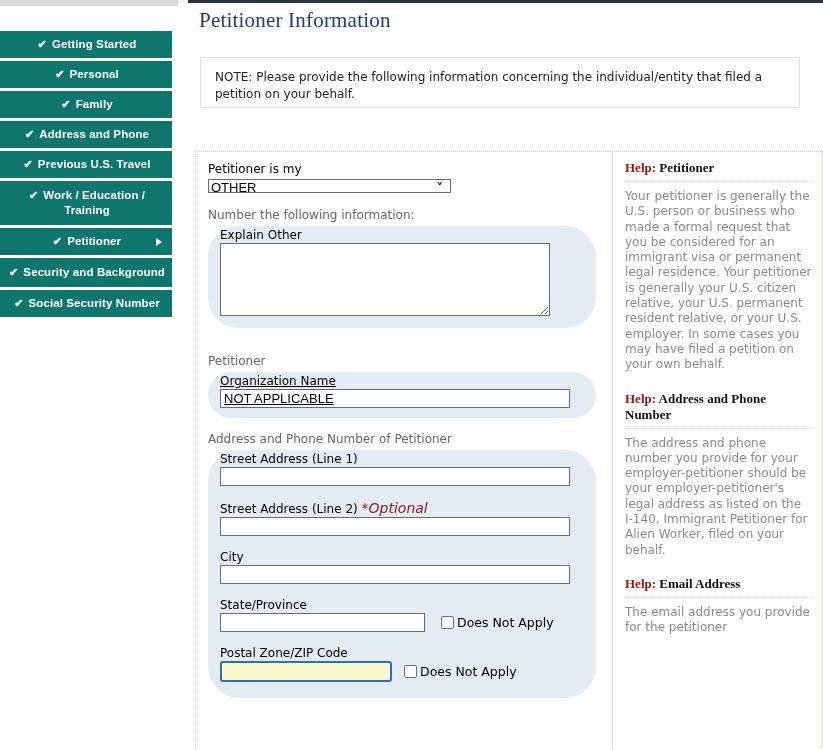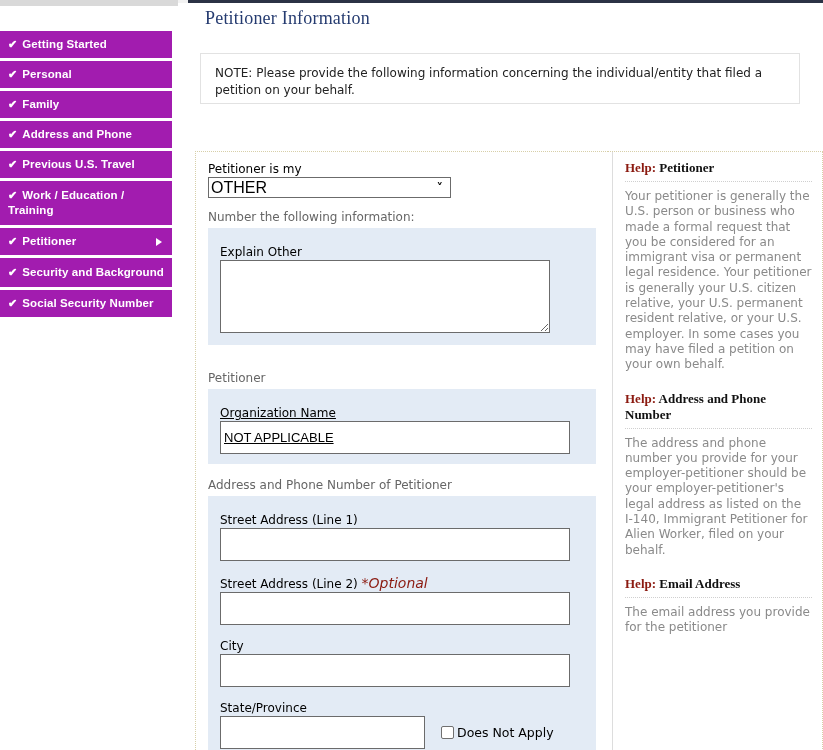--- a/index.html
+++ b/index.html
@@ -24,31 +24,32 @@
   .top-left-gray2 {
     position: absolute; top: 0; left: 178px; width: 10px; height: 3px;
     background: #f2f2f2;
   }
 
   
   .nav {
     position: absolute; left: 0; top: 31px; width: 172px;
   }
   .nav-item {
-    background: #a21caf;
+    background: #0f766e;
     color: #ffffff;
     font-weight: bold;
     font-size: 11.5px;
     font-family: "Liberation Sans", sans-serif;
     padding: 6px 6px 6px 8px;
     margin-bottom: 3px;
     line-height: 15px;
     position: relative;
     min-height: 23px;
     letter-spacing: 0.1px;
+    text-align: center;
   }
   .nav-item .chk {
     color: #ffffff;
     font-size: 11px;
     margin-right: 5px;
     display: inline-block;
   }
   .nav-item .label { display: inline; vertical-align: top; }
   .nav-item.two-line { padding-top: 7px; padding-bottom: 7px; }
   .nav-arrow {
@@ -61,23 +62,23 @@
   }
 
   
   .content {
     position: absolute; left: 188px; top: 3px;
     width: 635px; height: 747px;
     background: #ffffff;
   }
   .page-title {
     font-family: "Liberation Serif", "DejaVu Serif", serif;
-    font-size: 18px;
+    font-size: 21px;
     color: #253b70;
-    margin: 5px 0 0 17px;
+    margin: 5px 0 0 11px;
     font-weight: normal;
     letter-spacing: 0.2px;
   }
   .note-box {
     margin: 24px 12px 0 12px;
     border: 1px solid #e2e2e2;
     background: #ffffff;
     padding: 11px 14px 4px 14px;
     font-size: 12px;
     color: #222;
@@ -112,34 +113,35 @@
   .fld-label {
     font-size: 12px; color: #000;
     margin: 0 0 1px 0;
   }
   .group-label {
     font-size: 12px; color: #666;
     margin: 0 0 4px 12px;
   }
   .shaded {
     background: #e3ebf5;
-    padding: 17px 12px 12px 12px;
+    padding: 2px 12px 12px 12px;
     margin: 0 12px 8px 12px;
+    border-radius: 31px;
   }
   .shaded.narrow { padding-bottom: 10px; }
   .row-block { margin-bottom: 14px; }
   .row-block:last-child { margin-bottom: 0; }
 
   input.txt {
     font-family: "Liberation Sans", sans-serif;
     font-size: 13px;
     color: #000;
     border: 1px solid #6b6b6b;
     background: #ffffff;
-    height: 33px;
+    height: 19px;
     padding: 0 3px;
     width: 350px;
     display: block;
   }
   input.txt.short { width: 205px; }
   input.txt.focused {
     background: #fcf8d0;
     border: 2px solid #2f6fba;
     border-radius: 3px;
     height: 21px;
@@ -150,25 +152,25 @@
     font-size: 13px;
     border: 1px solid #6b6b6b;
     background: #ffffff;
     width: 330px;
     height: 73px;
     display: block;
     resize: both;
   }
   select.sel {
     font-family: "Liberation Sans", sans-serif;
-    font-size: 16px;
+    font-size: 13px;
     border: 1px solid #6b6b6b;
     background: #ffffff;
     width: 243px;
-    height: 21px;
+    height: 14px;
     padding: 0 2px;
     -webkit-appearance: none;
     appearance: none;
     position: relative;
   }
   .sel-wrap { position: relative; width: 243px; }
   .sel-chevron {
     position: absolute; right: 8px; top: 3px;
     font-size: 13px; color: #000; pointer-events: none;
     font-weight: bold;

